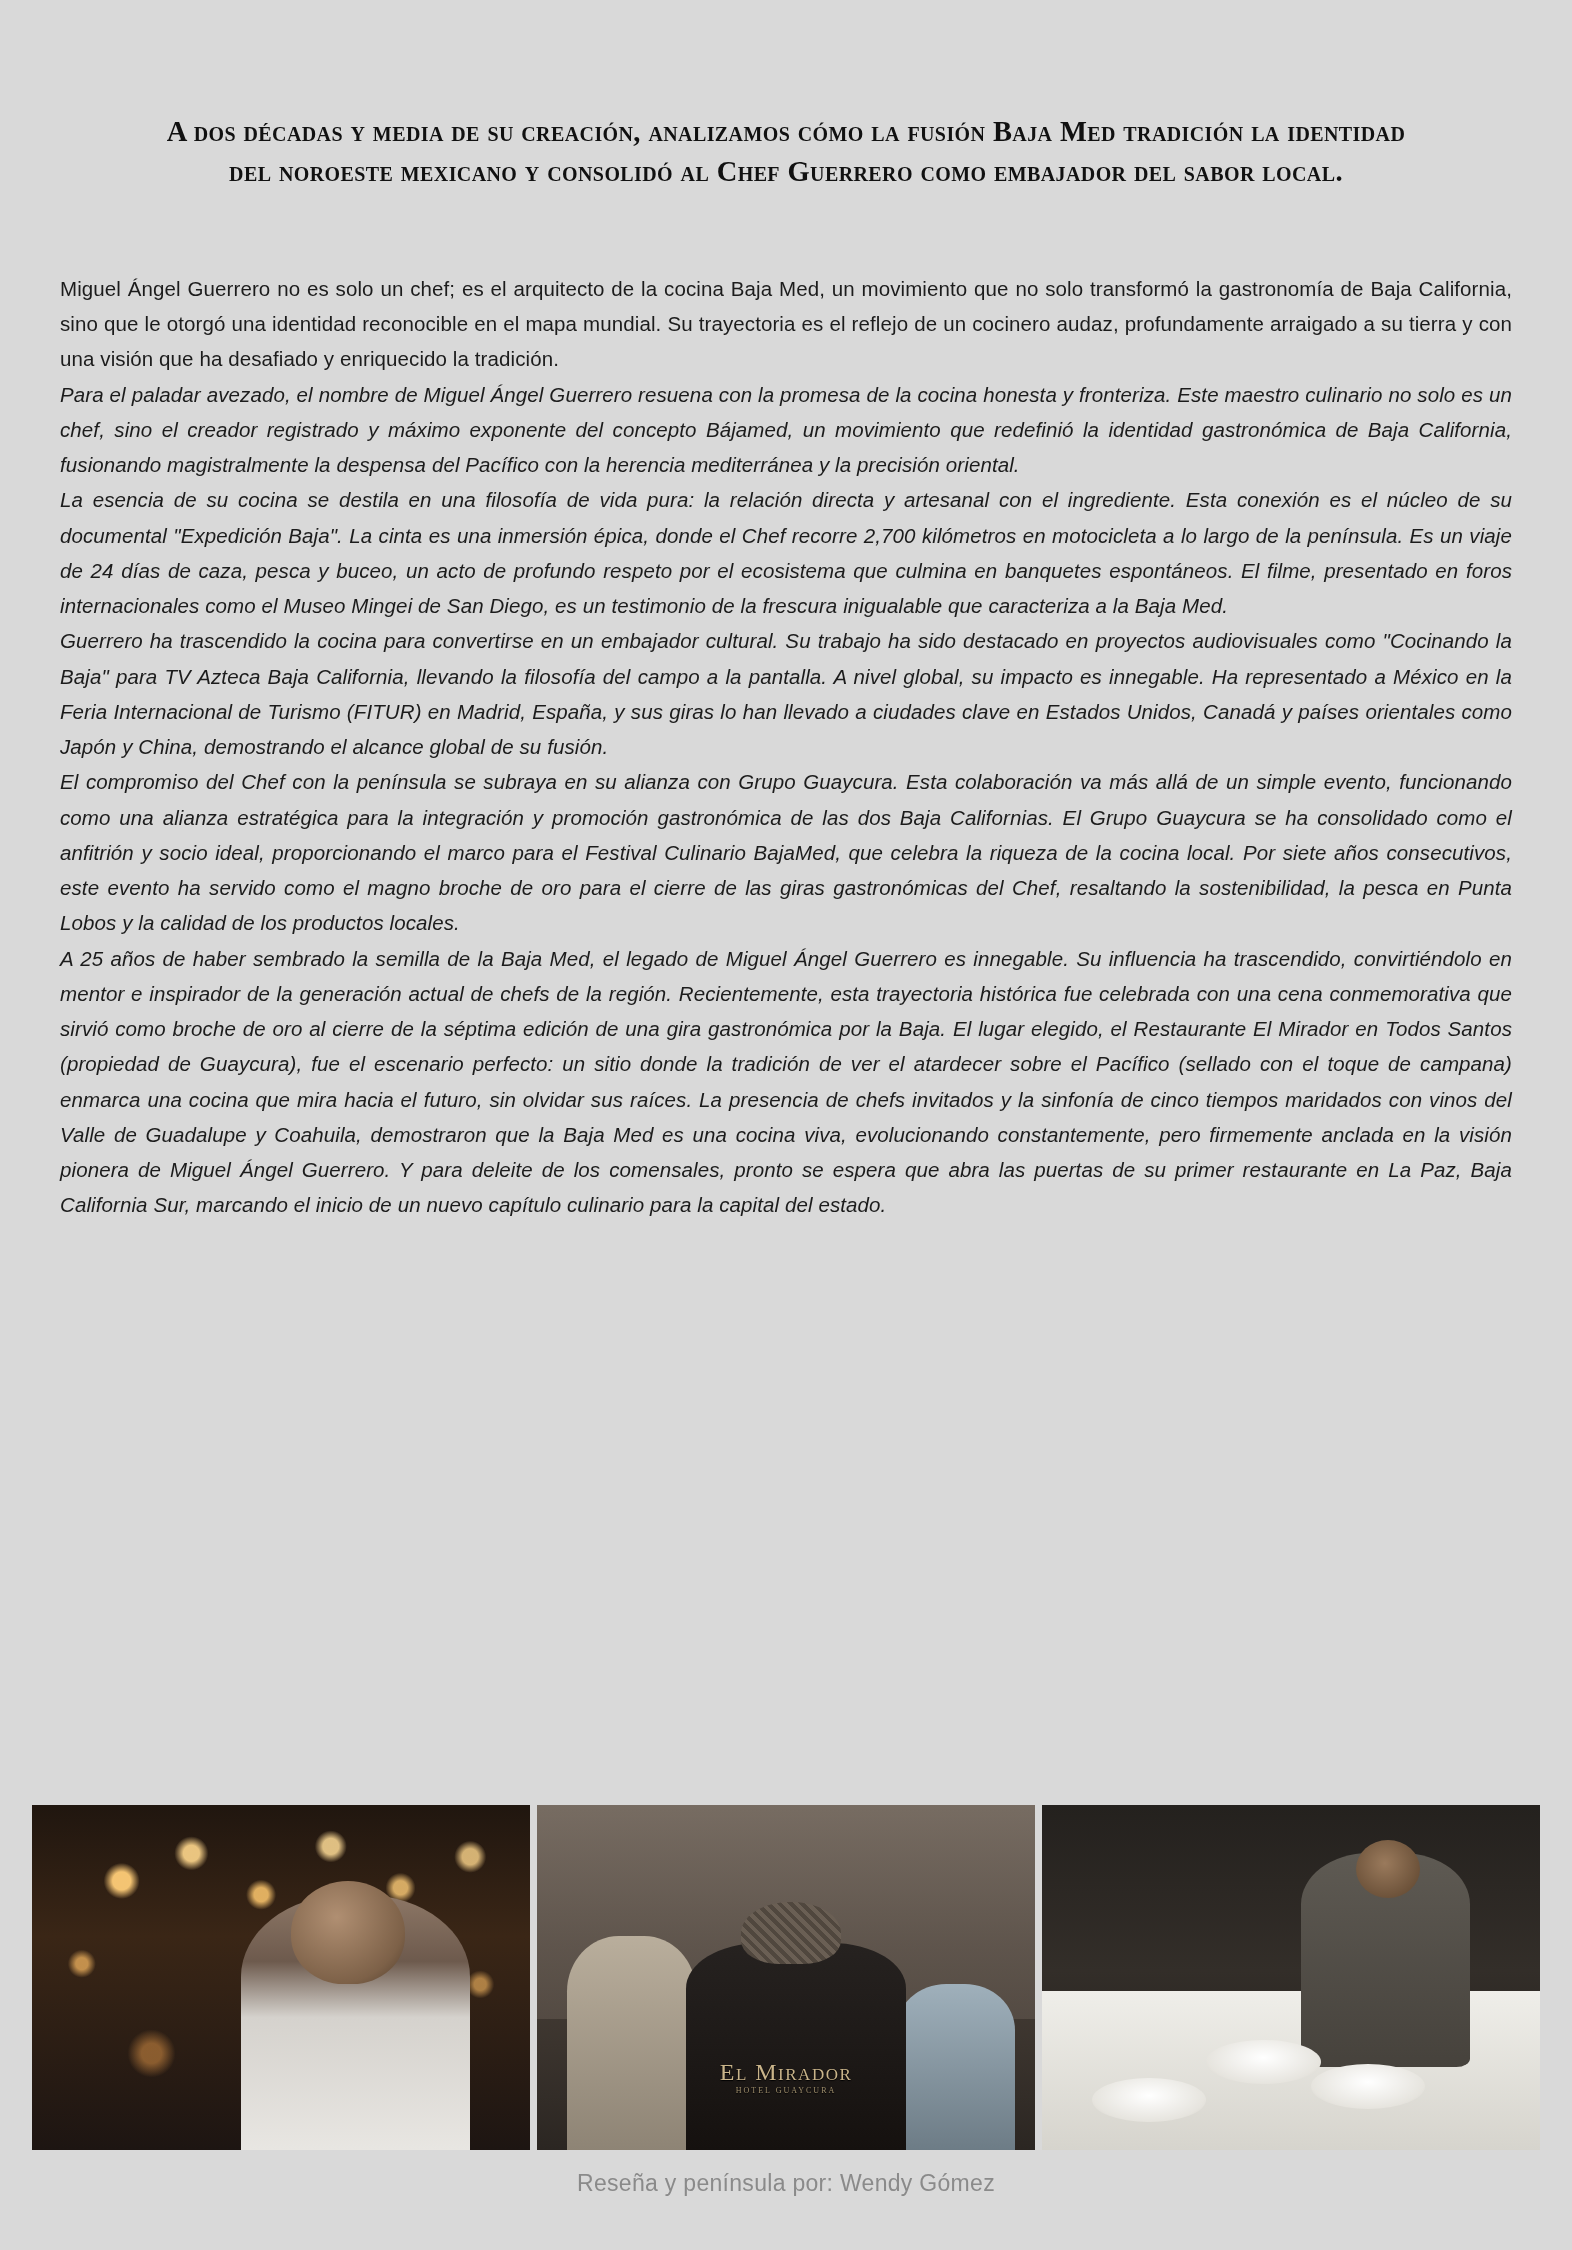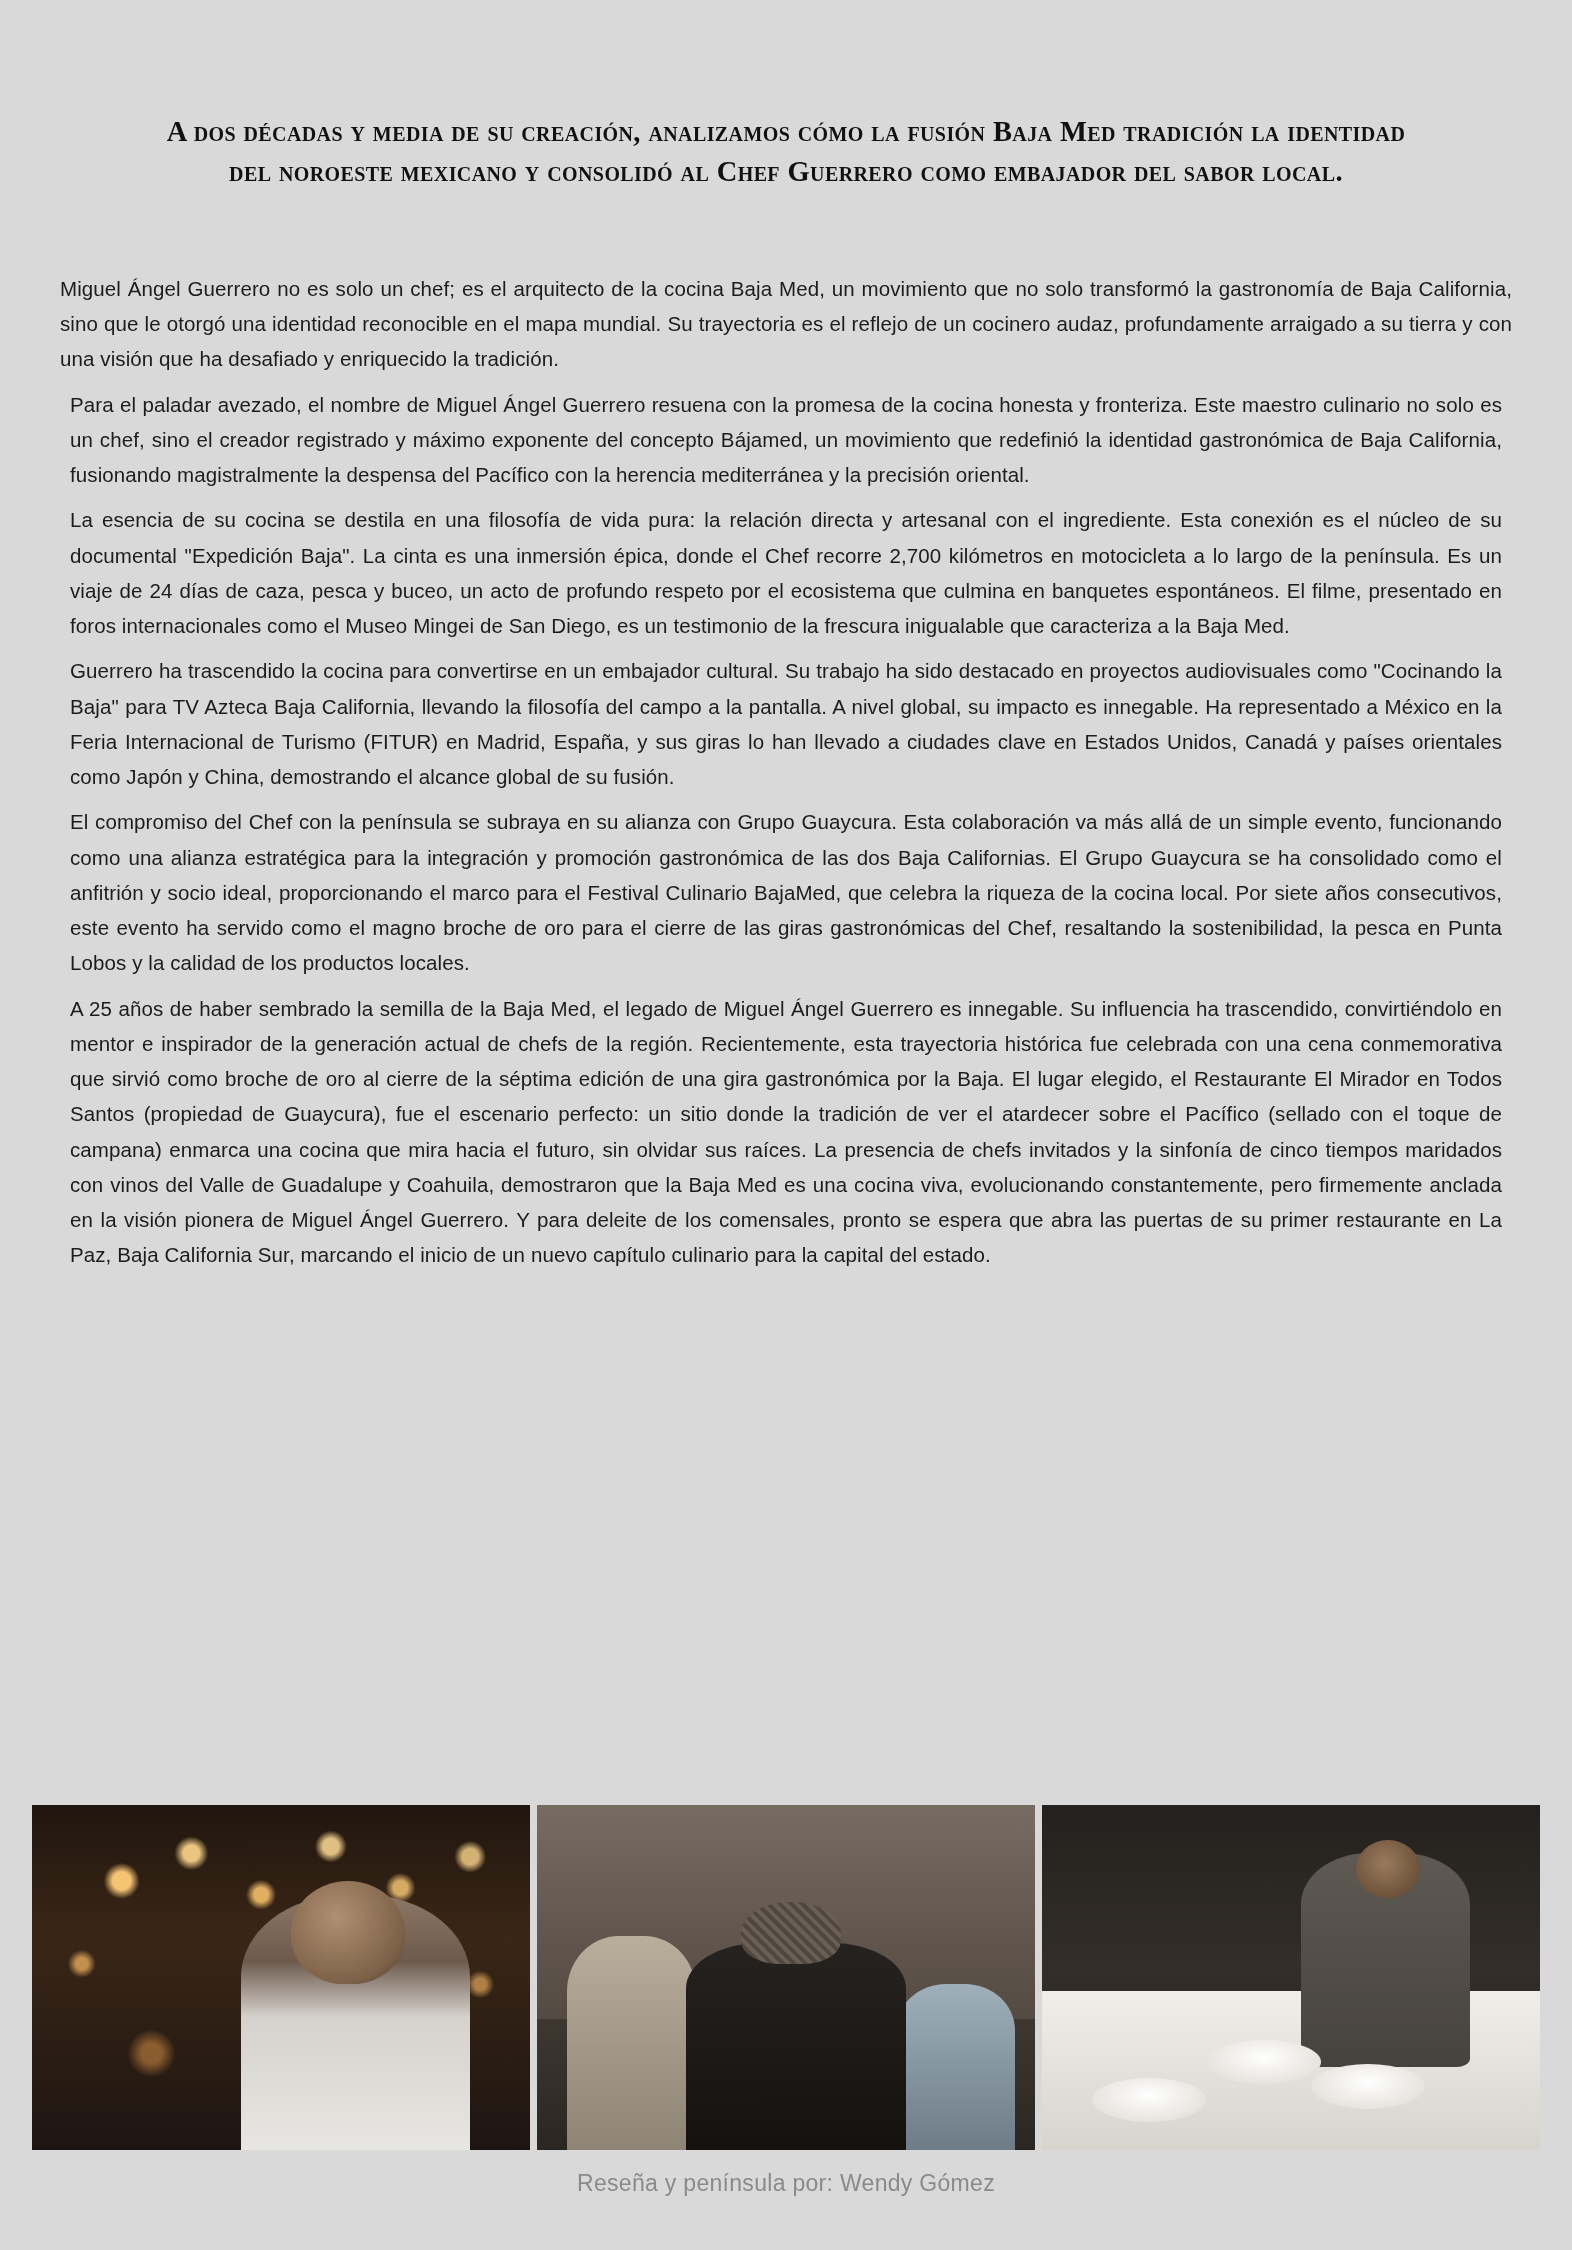--- a/index.html
+++ b/index.html
@@ -49,27 +49,28 @@
     margin: 0;
     padding: 40px 0 2px 0;
     font-family: "Liberation Serif", serif;
     font-size: 23px;
     font-weight: normal;
     font-variant: small-caps;
     letter-spacing: 0.6px;
     color: #2a2a2a;
   }
   .para {
-    margin: 10px;
+    margin: 0;
     padding: 0;
     font-size: 20.5px;
     line-height: 1.72;
     text-align: justify;
     color: #1c1c1c;
     letter-spacing: 0.1px;
+    font-style: italic;
   }
   .photos {
     position: absolute;
     left: 0;
     right: 0;
     top: 1805px;
     display: flex;
     justify-content: center;
     gap: 7px;
   }
@@ -256,20 +257,24 @@
       <div class="figure"></div>
       <div class="head"></div>
     </div>
 
     <div class="photo p2">
       <div class="wall"></div>
       <div class="person-left"></div>
       <div class="person-right"></div>
       <div class="jacket"></div>
       <div class="cap"></div>
+      <div class="logo">
+        <span>El Mirador</span>
+        <small>HOTEL GUAYCURA</small>
+      </div>
     </div>
 
     <div class="photo p3">
       <div class="table"></div>
       <div class="chef"></div>
       <div class="chef-head"></div>
       <div class="plate a"></div>
       <div class="plate b"></div>
       <div class="plate c"></div>
     </div>

